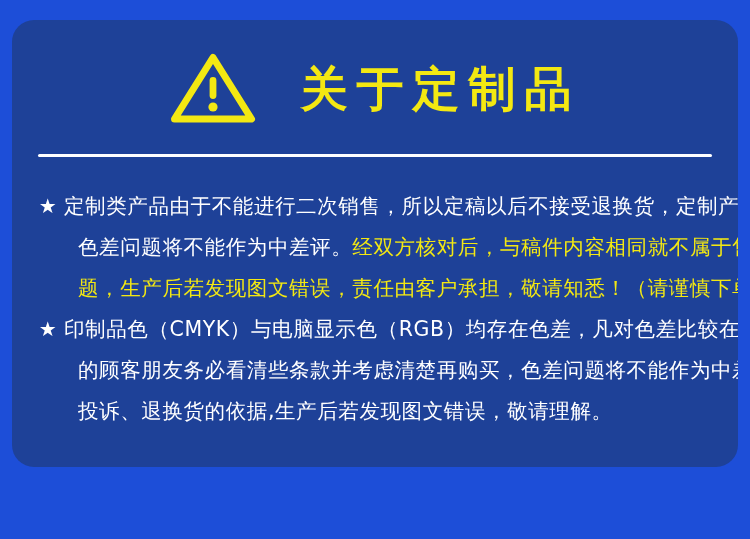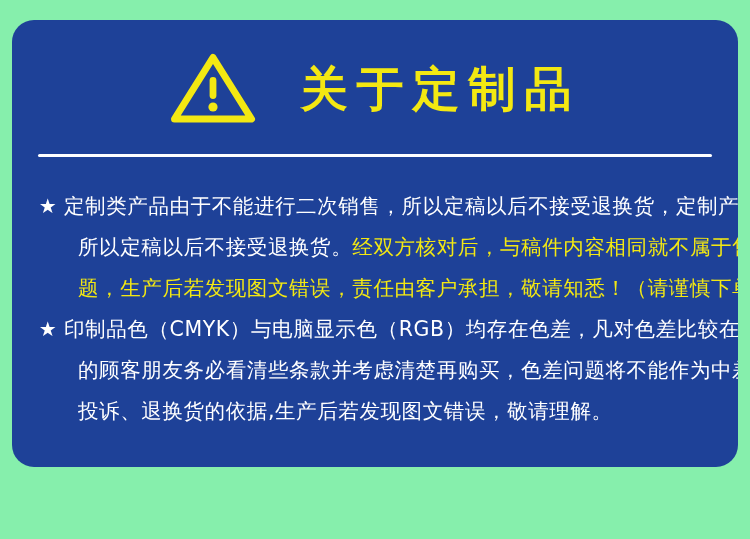--- a/index.html
+++ b/index.html
@@ -11,21 +11,21 @@
     width: 750px;
     height: 539px;
     overflow: hidden;
     font-family: "DejaVu Sans", "Liberation Sans", sans-serif;
   }
 
   .page {
     position: relative;
     width: 750px;
     height: 539px;
-    background: #86efac;
+    background: #1d4ed8;
   }
 
   .panel {
     position: absolute;
     left: 12px;
     top: 20px;
     width: 726px;
     height: 447px;
     background: #1e4198;
     border-radius: 22px;
@@ -143,21 +143,21 @@
     </div>
 
     <div class="divider"></div>
 
     <div class="body">
 
       <div class="bullet-row">
         <span class="star">★</span>
         <span class="bullet-text">
           <span class="ln"><span>定制类产品由于不能进行二次销售，所以定稿以后不接受退换货，定制产品</span></span>
-          <span class="ln indent"><span>所以定稿以后不接受退换货。</span><span class="hl">经双方核对后，与稿件内容相同就不属于售后问</span></span>
+          <span class="ln indent"><span>色差问题将不能作为中差评。</span><span class="hl">经双方核对后，与稿件内容相同就不属于售后问</span></span>
           <span class="ln indent"><span class="hl">题，生产后若发现图文错误，责任由客户承担，敬请知悉！（请谨慎下单）</span></span>
         </span>
       </div>
 
       <div class="bullet-row">
         <span class="star">★</span>
         <span class="bullet-text">
           <span class="ln"><span>印制品色（CMYK）与电脑显示色（RGB）均存在色差，凡对色差比较在意</span></span>
           <span class="ln indent"><span>的顾客朋友务必看清些条款并考虑清楚再购买，色差问题将不能作为中差评、</span></span>
           <span class="ln indent"><span>投诉、退换货的依据,生产后若发现图文错误，敬请理解。</span></span>

